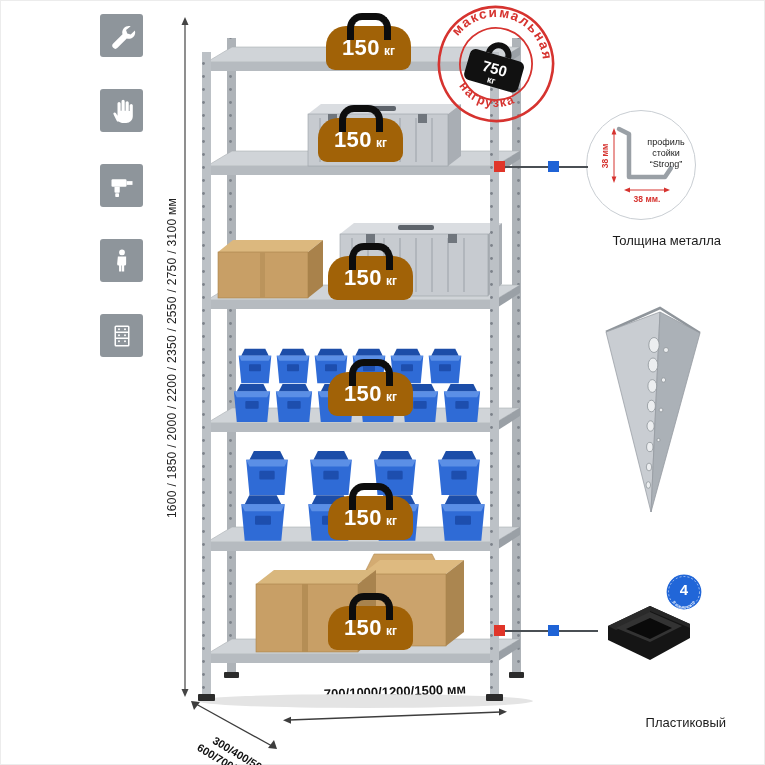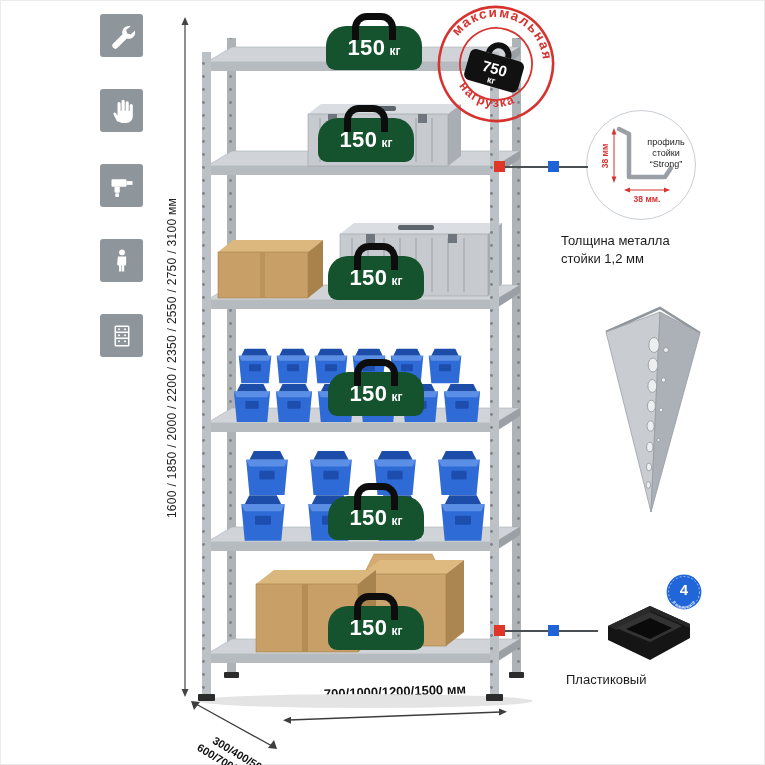--- a/index.html
+++ b/index.html
@@ -5,39 +5,39 @@
   *{margin:0;padding:0;box-sizing:border-box}
   html,body{background:#fff}
   body{font-family:"Liberation Sans",sans-serif;color:#1a1a1a}
   .page{position:relative;width:765px;height:765px;background:#fff;overflow:hidden;box-shadow:inset 0 0 0 1px #ececec}
 
   
   .icon-sq{position:absolute;left:100px;width:43px;height:43px;background:#8e959b;border-radius:3px;display:flex;align-items:center;justify-content:center}
   .icon-sq svg{width:30px;height:30px}
 
   
-  .weight{position:absolute;width:96px;height:44px;background:#14532d;color:#fff;
+  .weight{position:absolute;width:85px;height:44px;background:#a16207;color:#fff;
           border-radius:20px 20px 9px 9px;display:flex;align-items:baseline;justify-content:center;
           padding-top:11px;z-index:6}
   .weight::before{content:"";position:absolute;top:-13px;left:50%;transform:translateX(-50%);
           width:30px;height:20px;border:7px solid #0d0d0d;border-bottom:none;border-radius:15px 15px 0 0}
   .wv{font-size:22px;font-weight:bold;letter-spacing:.5px;line-height:1}
   .wu{font-size:12px;font-weight:bold;margin-left:4px}
 
   .rack-svg{position:absolute;left:190px;top:18px;z-index:2}
   .stamp-svg{position:absolute;left:436px;top:4px;z-index:7;transform:rotate(16deg)}
   .stamp-arc{font-weight:bold;letter-spacing:1.5px;fill:#d6332f}
 
   .conn-line{position:absolute;height:1.5px;background:#4a4f54;z-index:4}
   .sq{position:absolute;width:11px;height:11px;z-index:5}
   .sq-red{background:#e03529}
   .sq-blue{background:#1f63d6}
 
   .profile-circle{position:absolute;left:586px;top:110px;width:110px;height:110px;border:1.5px solid #c9ced3;border-radius:50%;background:#fff}
-  .caption{position:absolute;text-align:left;font-size:13px;line-height:1.35;color:#1b1b1b}
+  .caption{position:absolute;text-align:right;font-size:13px;line-height:1.35;color:#1b1b1b}
   .caption span{display:block}
 
   .vdim-svg{position:absolute;left:178px;top:14px}
   .vdim-label{position:absolute;left:172px;top:358px;transform:translate(-50%,-50%) rotate(-90deg);
               white-space:nowrap;font-size:12px;color:#222;letter-spacing:.3px}
   .wdim-svg{position:absolute;left:282px;top:702px}
   .wdim-label{position:absolute;left:290px;top:684px;width:210px;text-align:center;font-size:13px;font-weight:bold;color:#111;transform:rotate(-2deg)}
   .ddim-svg{position:absolute;left:188px;top:696px}
   .ddim-label{position:absolute;left:183px;top:716px;width:124px;text-align:center;font-size:11px;font-weight:bold;color:#111;
               transform:rotate(31deg);transform-origin:left center;line-height:1.25}
@@ -295,21 +295,20 @@
       <polygon points="37,79 43,76.6 43,81.4" fill="#d6332f"></polygon>
       <polygon points="83,79 77,76.6 77,81.4" fill="#d6332f"></polygon>
       <text x="60" y="91" text-anchor="middle" font-size="8.5" font-weight="bold" fill="#d6332f">38 мм.</text>
       <text x="79" y="34" text-anchor="middle" font-size="9" fill="#222">профиль</text>
       <text x="79" y="45" text-anchor="middle" font-size="9" fill="#222">стойки</text>
       <text x="79" y="56" text-anchor="middle" font-size="9" fill="#222">“Strong”</text>
     </svg>
   </div>
   <div class="caption" style="left:561px;top:232px;width:160px">
     <span>Толщина металла</span>
-    <span>стойки 1,2 мм</span>
   </div>
 
   <svg class="post-svg" width="115" height="230" viewBox="0 0 115 230">
     <polyline points="8,32 62,8 102,33" fill="none" stroke="#8f959b" stroke-width="2.5"></polyline>
     <polygon points="8,32 62,12 53,212" fill="#c9cdd2" stroke="#9aa0a6" stroke-width="0.8"></polygon>
     <polygon points="62,12 102,33 53,212" fill="#abb1b7" stroke="#959ba1" stroke-width="0.8"></polygon>
     <g fill="#eceef0" stroke="#8f959b" stroke-width="0.8">
       <ellipse cx="56" cy="45" rx="5.2" ry="7.5"></ellipse>
       <ellipse cx="55" cy="65" rx="4.8" ry="7"></ellipse>
       <ellipse cx="54.3" cy="86" rx="4.4" ry="6.4"></ellipse>
@@ -334,21 +333,21 @@
   </svg>
   <svg class="badge-svg" width="40" height="40" viewBox="0 0 40 40">
     <defs>
         <path id="bArc" d="M7,24 A13,13 0 0 0 33,24" fill="none"></path>
       </defs>
     <circle cx="20" cy="20" r="18" fill="#2166d8" stroke="#fff" stroke-width="1.2"></circle>
     <circle cx="20" cy="20" r="15.5" fill="none" stroke="#ffffff" stroke-width="0.8" stroke-dasharray="2,2" opacity="0.7"></circle>
     <text x="20" y="23" text-anchor="middle" font-size="15" font-weight="bold" fill="#fff">4</text>
     <text font-size="5" fill="#fff"><textPath href="#bArc" startOffset="50%" text-anchor="middle">в комплекте</textPath></text>
   </svg>
-  <div class="caption" style="left:566px;top:671px;width:160px">
+  <div class="caption" style="left:566px;top:714px;width:160px">
     <span>Пластиковый</span>
   </div>
 
   <svg class="wdim-svg" width="226" height="28" viewBox="0 0 226 28">
     <line x1="7" y1="18" x2="219" y2="10" stroke="#3d3d3d" stroke-width="1.3"></line>
     <polygon points="1,18.3 9,14.8 9,21.8" fill="#3d3d3d"></polygon>
     <polygon points="225,9.7 217,6.5 217,13.5" fill="#3d3d3d"></polygon>
   </svg>
   <div class="wdim-label">700/1000/1200/1500 мм</div>
 

